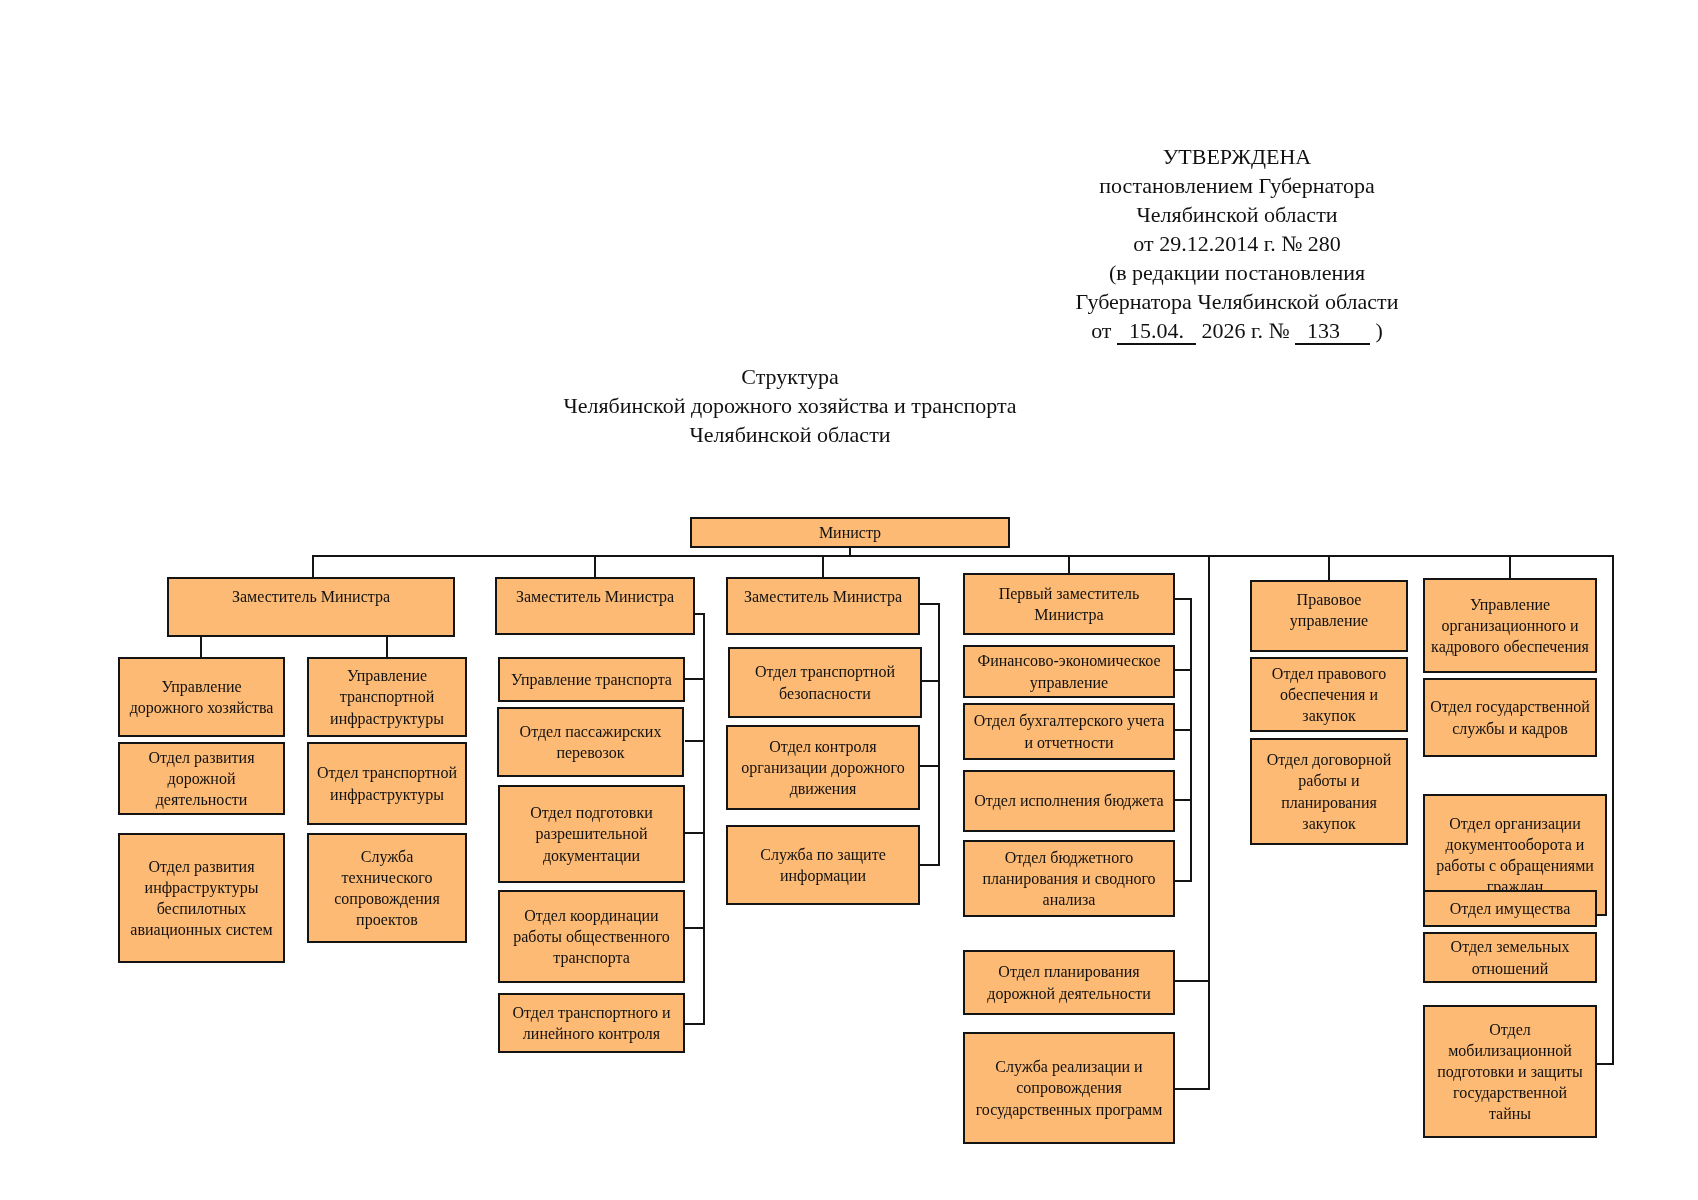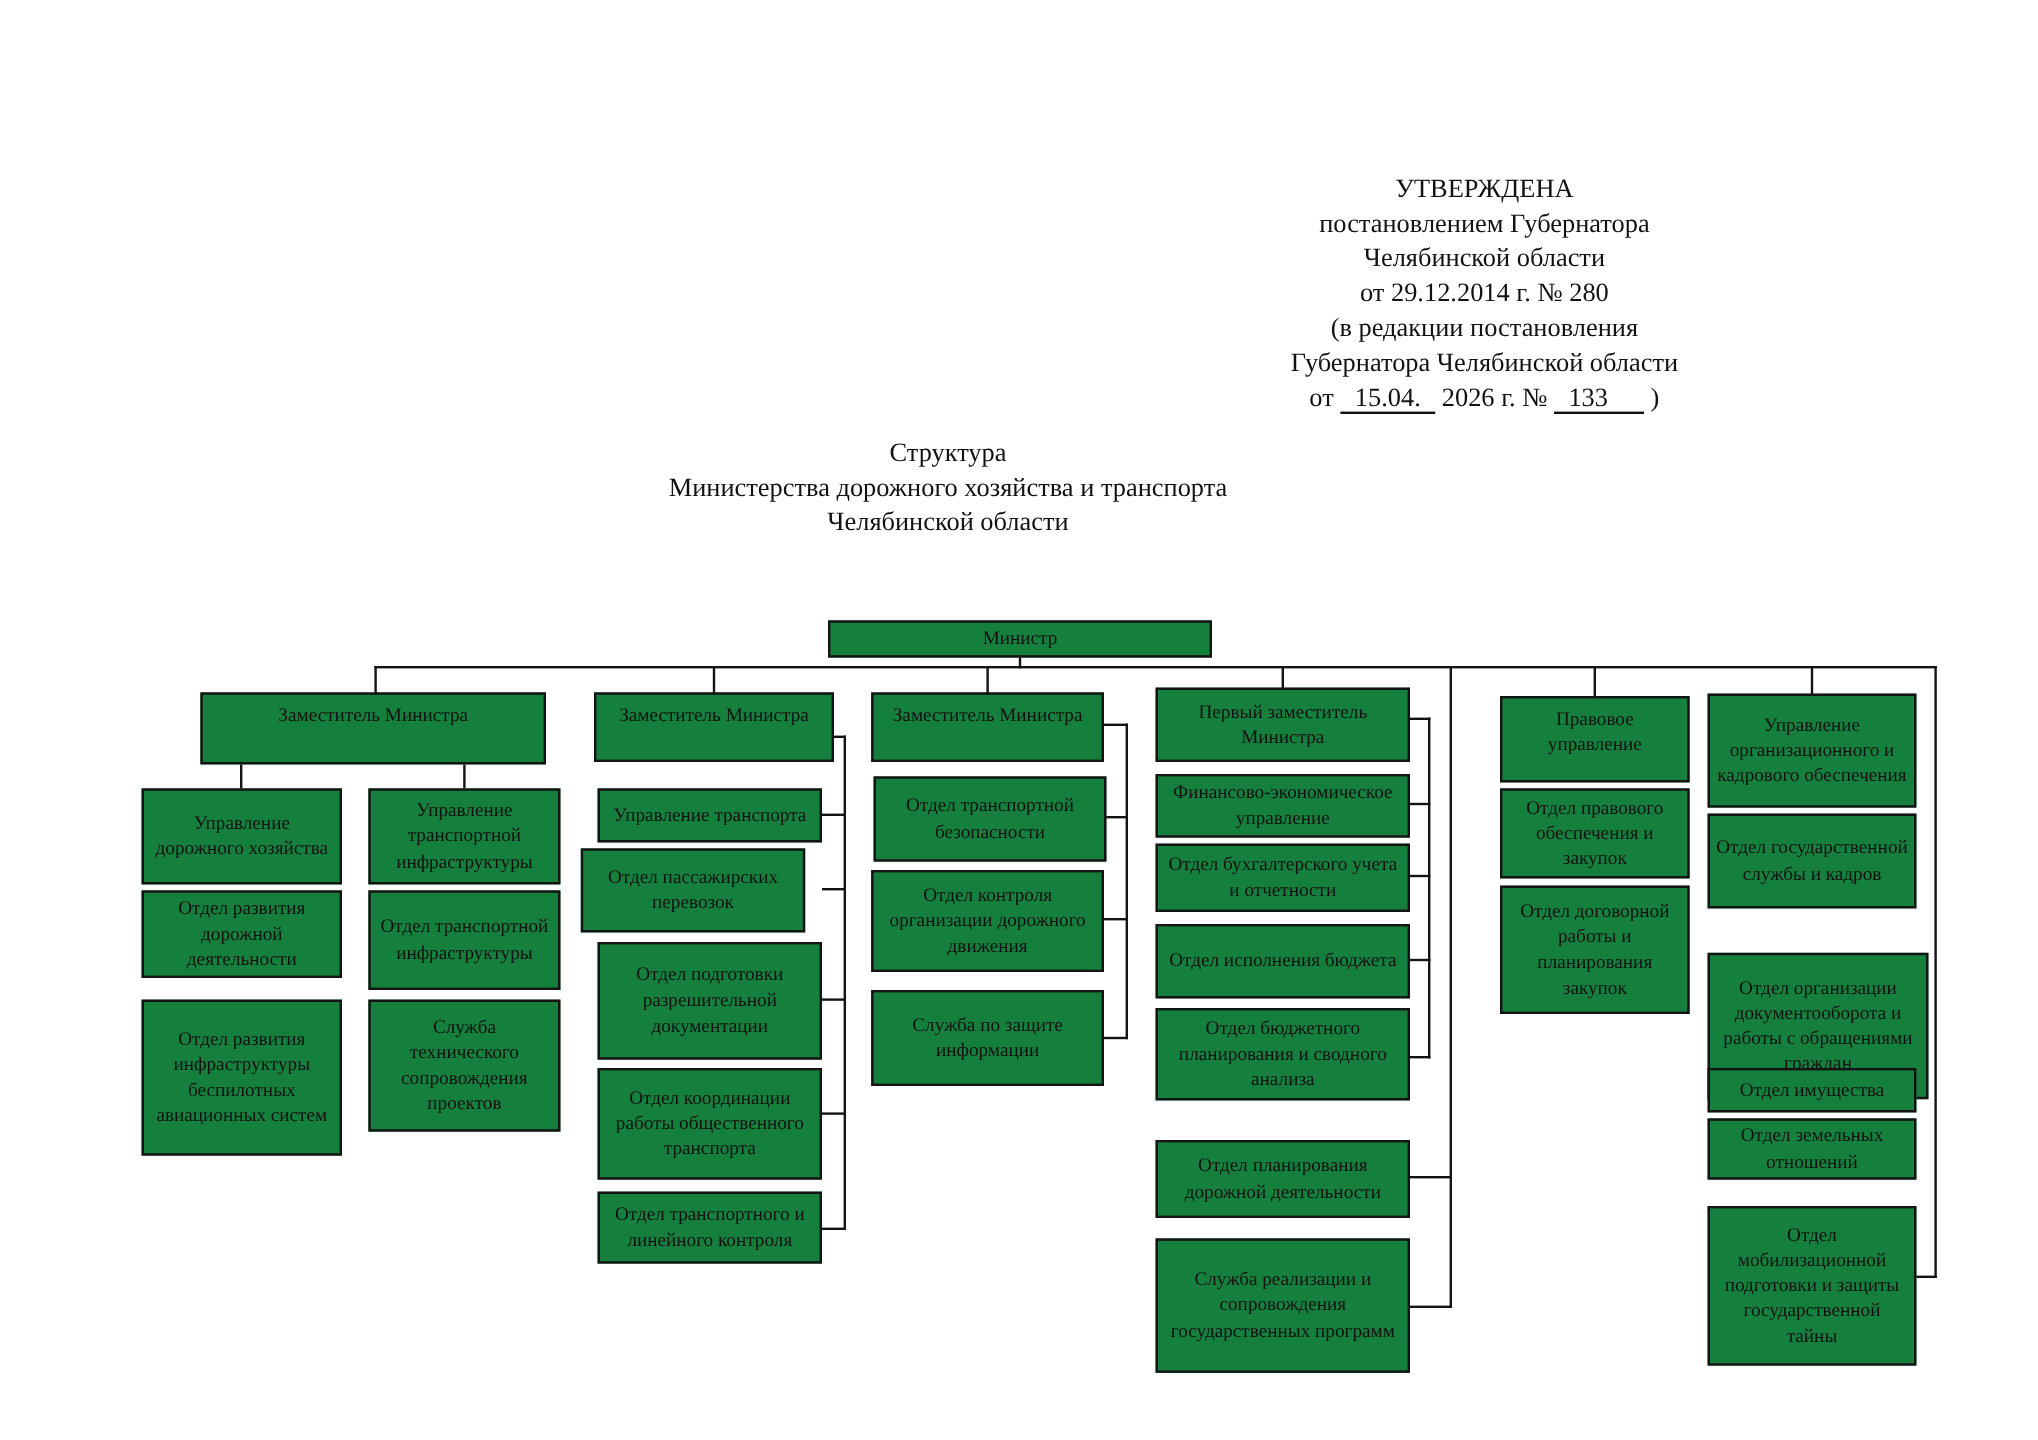--- a/index.html
+++ b/index.html
@@ -5,21 +5,21 @@
   html,body{margin:0;padding:0;background:#e8e8e8;}
   .page{
     position:relative;width:1698px;height:1200px;background:#ffffff;
     font-family:"Liberation Serif","DejaVu Serif",serif;color:#111;
     overflow:hidden;margin:0 auto;
   }
   .txtblock{position:absolute;text-align:center;font-size:22px;line-height:29px;}
   .fill{border-bottom:2px solid #111;padding:0 12px;}
   .fill.num{padding:0 30px 0 12px;}
   .bx{
-    position:absolute;box-sizing:border-box;border:2px solid #141414;background:#15803d;
+    position:absolute;box-sizing:border-box;border:2px solid #141414;background:#fdba74;
     display:flex;align-items:center;justify-content:center;text-align:center;
     font-size:16px;line-height:1.32;padding:2px 5px;
   }
   .bx.top{align-items:flex-start;padding-top:7px;}
   .vln{position:absolute;width:2px;background:#141414;}
   .hln{position:absolute;height:2px;background:#141414;}
 </style>
 </head>
 <body>
 
@@ -36,37 +36,37 @@
       <span>от</span>
       <span class="fill">15.04.</span>
       <span>2026 г. №</span>
       <span class="fill num">133</span>
       <span>)</span>
     </div>
   </div>
 
   <div class="txtblock" style="left:440px;top:362px;width:700px;">
     <div>Структура</div>
-    <div>Министерства дорожного хозяйства и транспорта</div>
+    <div>Челябинской дорожного хозяйства и транспорта</div>
     <div>Челябинской области</div>
   </div>
 
   <div class="bx" style="left:690px;top:517px;width:320px;height:31px;">Министр</div>
 
   <div class="bx top" style="left:167px;top:577px;width:288px;height:60px;">Заместитель Министра</div>
   <div class="bx" style="left:118px;top:657px;width:167px;height:80px;">Управление дорожного хозяйства</div>
   <div class="bx" style="left:118px;top:742px;width:167px;height:73px;">Отдел развития дорожной деятельности</div>
   <div class="bx" style="left:118px;top:833px;width:167px;height:130px;">Отдел развития инфраструктуры беспилотных авиационных систем</div>
   <div class="bx" style="left:307px;top:657px;width:160px;height:80px;">Управление транспортной инфраструктуры</div>
   <div class="bx" style="left:307px;top:742px;width:160px;height:83px;">Отдел транспортной инфраструктуры</div>
   <div class="bx" style="left:307px;top:833px;width:160px;height:110px;">Служба технического сопровождения проектов</div>
 
   <div class="bx top" style="left:495px;top:577px;width:200px;height:58px;">Заместитель Министра</div>
   <div class="bx" style="left:498px;top:657px;width:187px;height:45px;">Управление транспорта</div>
-  <div class="bx" style="left:484px;top:707px;width:187px;height:70px;">Отдел пассажирских перевозок</div>
+  <div class="bx" style="left:497px;top:707px;width:187px;height:70px;">Отдел пассажирских перевозок</div>
   <div class="bx" style="left:498px;top:785px;width:187px;height:98px;">Отдел подготовки разрешительной документации</div>
   <div class="bx" style="left:498px;top:890px;width:187px;height:93px;">Отдел координации работы общественного транспорта</div>
   <div class="bx" style="left:498px;top:993px;width:187px;height:60px;">Отдел транспортного и линейного контроля</div>
 
   <div class="bx top" style="left:726px;top:577px;width:194px;height:58px;">Заместитель Министра</div>
   <div class="bx" style="left:728px;top:647px;width:194px;height:71px;">Отдел транспортной безопасности</div>
   <div class="bx" style="left:726px;top:725px;width:194px;height:85px;">Отдел контроля организации дорожного движения</div>
   <div class="bx" style="left:726px;top:825px;width:194px;height:80px;">Служба по защите информации</div>
 
   <div class="bx" style="left:963px;top:573px;width:212px;height:62px;">Первый заместитель Министра</div>

